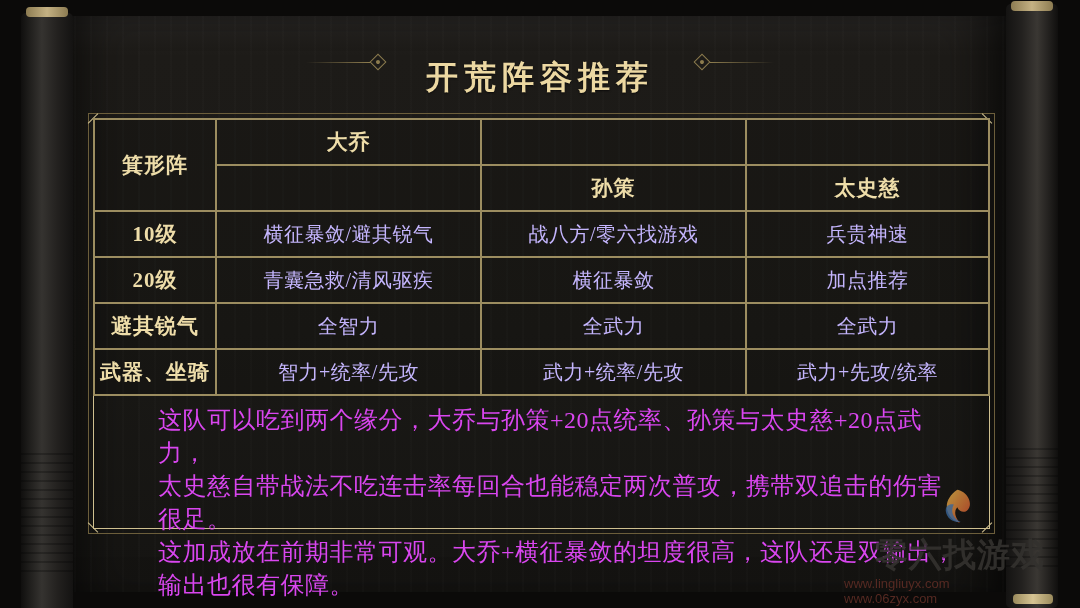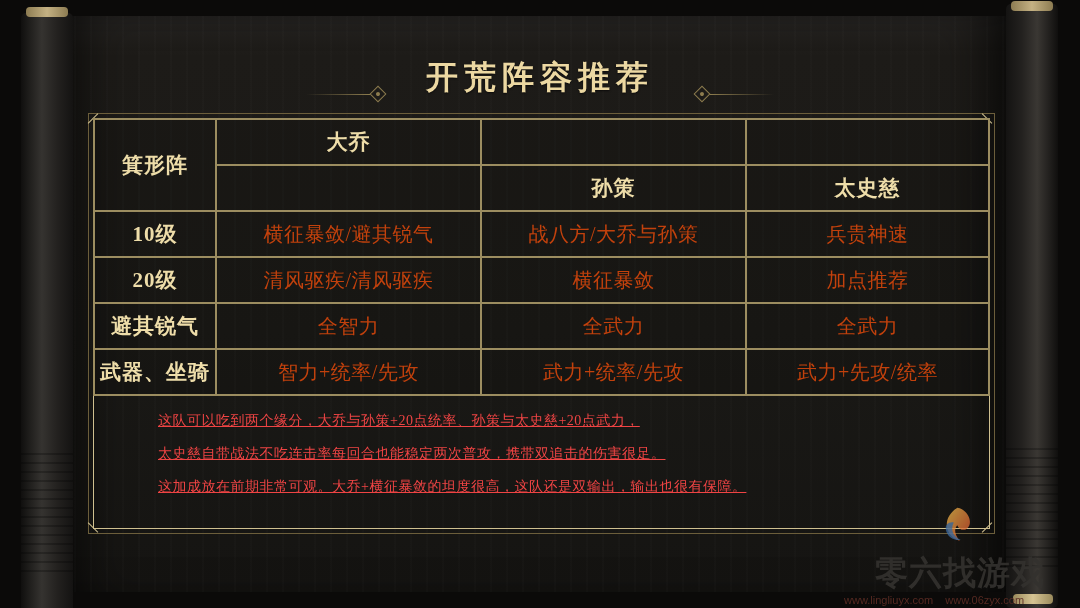--- a/index.html
+++ b/index.html
@@ -19,21 +19,21 @@
     background:linear-gradient(90deg,#141312 0%,#23211f 30%,#3a3733 60%,#100f0e 100%);}
   .roller-lines{position:absolute;left:0;width:100%;height:120px;bottom:40px;
     background:repeating-linear-gradient(180deg,rgba(0,0,0,.25) 0 2px,transparent 2px 9px);}
   .cap{position:absolute;height:10px;border-radius:4px;background:linear-gradient(90deg,#8d7c52,#c4b183,#8d7c52);}
   .cap-tl{left:26px;top:7px;width:42px;}
   .cap-tr{left:1011px;top:1px;width:42px;}
   .cap-br{left:1013px;bottom:4px;width:40px;background:linear-gradient(90deg,#9a8a5c,#d6c493,#9a8a5c);}
 
   
   .title-row{position:absolute;top:56px;left:0;width:100%;display:flex;
-    align-items:flex-end;justify-content:center;gap:40px;font-family:Liberation Mono, monospace;}
+    align-items:flex-start;justify-content:center;gap:40px;font-family:Liberation Mono, monospace;}
   .page-title{font-size:32px;font-weight:bold;color:#ecd8a2;letter-spacing:6px;
     text-shadow:0 1px 2px rgba(0,0,0,.6);}
   .orn{display:flex;align-items:center;}
   .orn-line{width:64px;height:1px;}
   .orn-line.l{background:linear-gradient(90deg,transparent,#8d7c4e);}
   .orn-line.r{background:linear-gradient(270deg,transparent,#8d7c4e);}
   .orn-diamond{width:10px;height:10px;border:1px solid #8d7c4e;transform:rotate(45deg);
     position:relative;margin:0 2px;}
   .orn-diamond::after{content:"";position:absolute;left:3px;top:3px;width:4px;height:4px;
     background:#8d7c4e;border-radius:50%;}
@@ -47,33 +47,33 @@
   .ch-tr{left:980px;top:118px;transform:rotate(45deg);}
   .ch-br{left:980px;top:527px;transform:rotate(-45deg);}
   .ch-bl{left:86px;top:527px;transform:rotate(45deg);}
 
   
   table.lineup{position:absolute;left:93px;top:118px;width:895px;border-collapse:collapse;
     table-layout:fixed;}
   table.lineup td{border:2px solid #9c8d60;text-align:center;vertical-align:middle;
     height:44px;padding:0 4px;background:rgba(0,0,0,.10);}
   td.gold{color:#eedda9;font-weight:bold;font-size:21px;letter-spacing:1px;}
-  td.val{color:#c2410c;font-size:20px;letter-spacing:.5px;}
+  td.val{color:#c4b5fd;font-size:20px;letter-spacing:.5px;}
 
   
-  .notes{position:absolute;left:158px;top:404px;width:800px;color:#ef4444;
-    font-size:14px;line-height:33px;letter-spacing:.5px;text-decoration:underline;}
+  .notes{position:absolute;left:158px;top:404px;width:800px;color:#d946ef;
+    font-size:24px;line-height:33px;letter-spacing:.5px;}
 
   
   .watermark{position:absolute;right:4px;bottom:2px;width:232px;opacity:.92;}
   .wm-top{display:flex;align-items:center;flex-direction:column;}
   .wm-logo{flex:0 0 auto;margin-right:2px;}
   .wm-name{font-size:33px;font-weight:bold;color:#33312e;letter-spacing:1px;white-space:nowrap;}
-  .wm-urls{display:flex;gap:12px;font-size:11px;color:#5c2c24;font-family:"Liberation Sans",sans-serif;
-    margin-top:-2px;white-space:nowrap;}
+  .wm-urls{display:flex;gap:0;font-size:13px;color:#5c2c24;font-family:"Liberation Sans",sans-serif;
+    margin-top:-2px;white-space:nowrap;flex-direction:column;}
 </style>
 </head>
 <body>
 
 <div class="page">
 
   <div class="scroll-body"></div>
   <div class="scroll-texture"></div>
 
   <div class="roller roller-left">
@@ -121,26 +121,26 @@
         <td></td>
       </tr>
       <tr>
         <td></td>
         <td class="gold">孙策</td>
         <td class="gold">太史慈</td>
       </tr>
       <tr>
         <td class="gold">10级</td>
         <td class="val">横征暴敛/避其锐气</td>
-        <td class="val">战八方/大乔与孙策</td>
+        <td class="val">战八方/零六找游戏</td>
         <td class="val">兵贵神速</td>
       </tr>
       <tr>
         <td class="gold">20级</td>
-        <td class="val">清风驱疾/清风驱疾</td>
+        <td class="val">青囊急救/清风驱疾</td>
         <td class="val">横征暴敛</td>
         <td class="val">加点推荐</td>
       </tr>
       <tr>
         <td class="gold">避其锐气</td>
         <td class="val">全智力</td>
         <td class="val">全武力</td>
         <td class="val">全武力</td>
       </tr>
       <tr>

